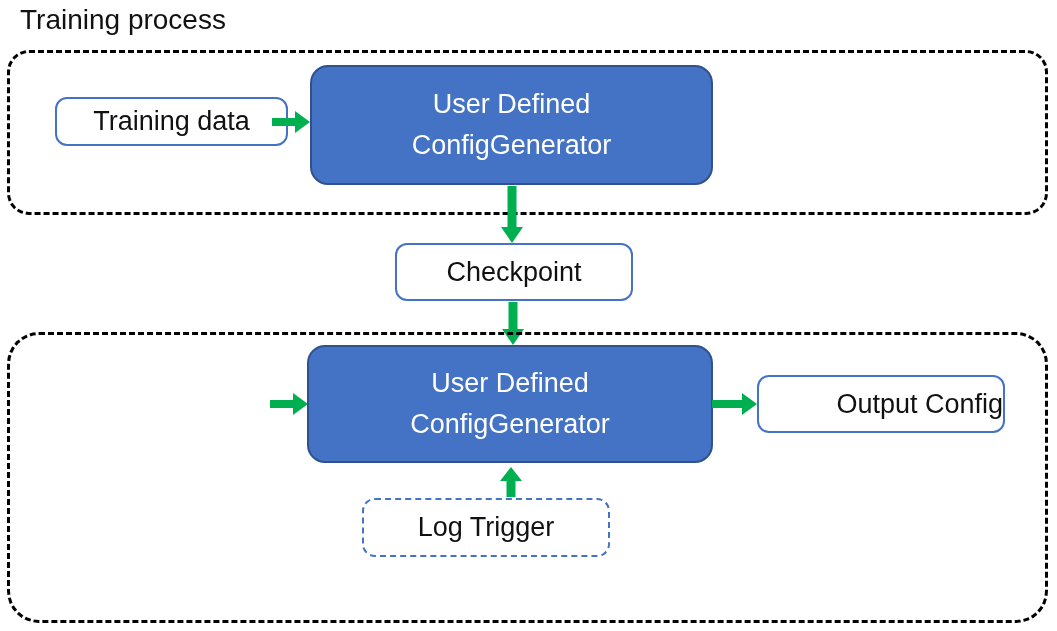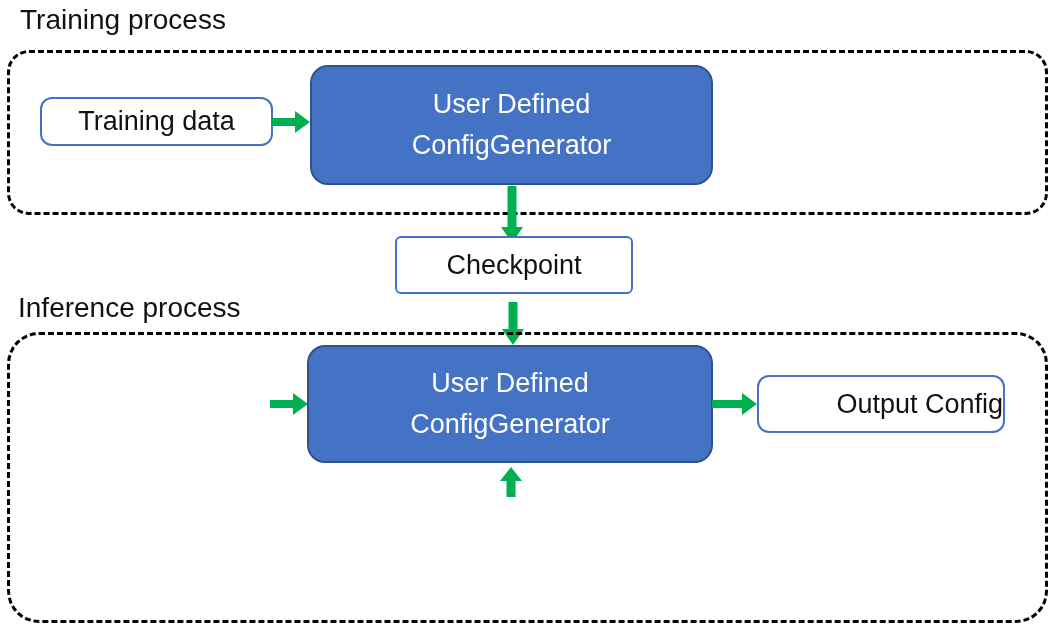--- a/index.html
+++ b/index.html
@@ -72,49 +72,48 @@
 </style>
 </head>
 <body>
 
 <div class="canvas">
 
   <div class="abs section-label" style="left:20px;top:3px;">Training process</div>
 
   <div class="abs dashed-container" style="left:7px;top:50px;width:1041px;height:165px;border-radius:22px;"></div>
 
-  <div class="abs white-box" style="left:40px;top:97px;width:233px;height:49px;">
+  <div class="abs white-box" style="left:55px;top:97px;width:233px;height:49px;">
     <span>Training data</span>
   </div>
 
   <div class="arrow" style="left:272px;top:111px;width:38px;height:22px;">
     <div class="shaft-h" style="width:25px;"></div>
     <div class="head-right"></div>
   </div>
 
   <div class="abs blue-box" style="left:310px;top:65px;width:403px;height:120px;">
     <span>User Defined</span>
     <span>ConfigGenerator</span>
   </div>
 
   <div class="arrow" style="left:501px;top:186px;width:22px;height:57px;">
     <div class="shaft-v" style="top:0;height:43px;"></div>
     <div class="head-down"></div>
   </div>
 
-  <div class="abs white-box" style="left:395px;top:236px;width:238px;height:58px;border-radius:6px;">
+  <div class="abs white-box" style="left:395px;top:243px;width:238px;height:58px;">
     <span>Checkpoint</span>
   </div>
 
   <div class="arrow" style="left:502px;top:302px;width:22px;height:43px;">
     <div class="shaft-v" style="top:0;height:29px;"></div>
     <div class="head-down"></div>
   </div>
 
-  <div class="abs section-label" style="left:18px;top:291px;">Inference process</div>
 
   <div class="abs dashed-container" style="left:7px;top:332px;width:1041px;height:291px;border-radius:32px;"></div>
 
 
   <div class="arrow" style="left:270px;top:393px;width:38px;height:22px;">
     <div class="shaft-h" style="width:25px;"></div>
     <div class="head-right"></div>
   </div>
 
   <div class="abs blue-box" style="left:307px;top:345px;width:406px;height:118px;">
@@ -129,15 +128,18 @@
 
   <div class="abs white-box" style="left:757px;top:375px;width:248px;height:58px;justify-content:flex-end;">
     <span>Output Config</span>
   </div>
 
   <div class="arrow" style="left:500px;top:467px;width:22px;height:30px;">
     <div class="head-up"></div>
     <div class="shaft-v" style="top:12px;height:18px;"></div>
   </div>
 
+  <div class="abs trigger-box" style="left:362px;top:498px;width:248px;height:59px;z-index:1;">
+    <span>Log Trigger</span>
+  </div>
 
 
 </div>
 
 </body></html>

